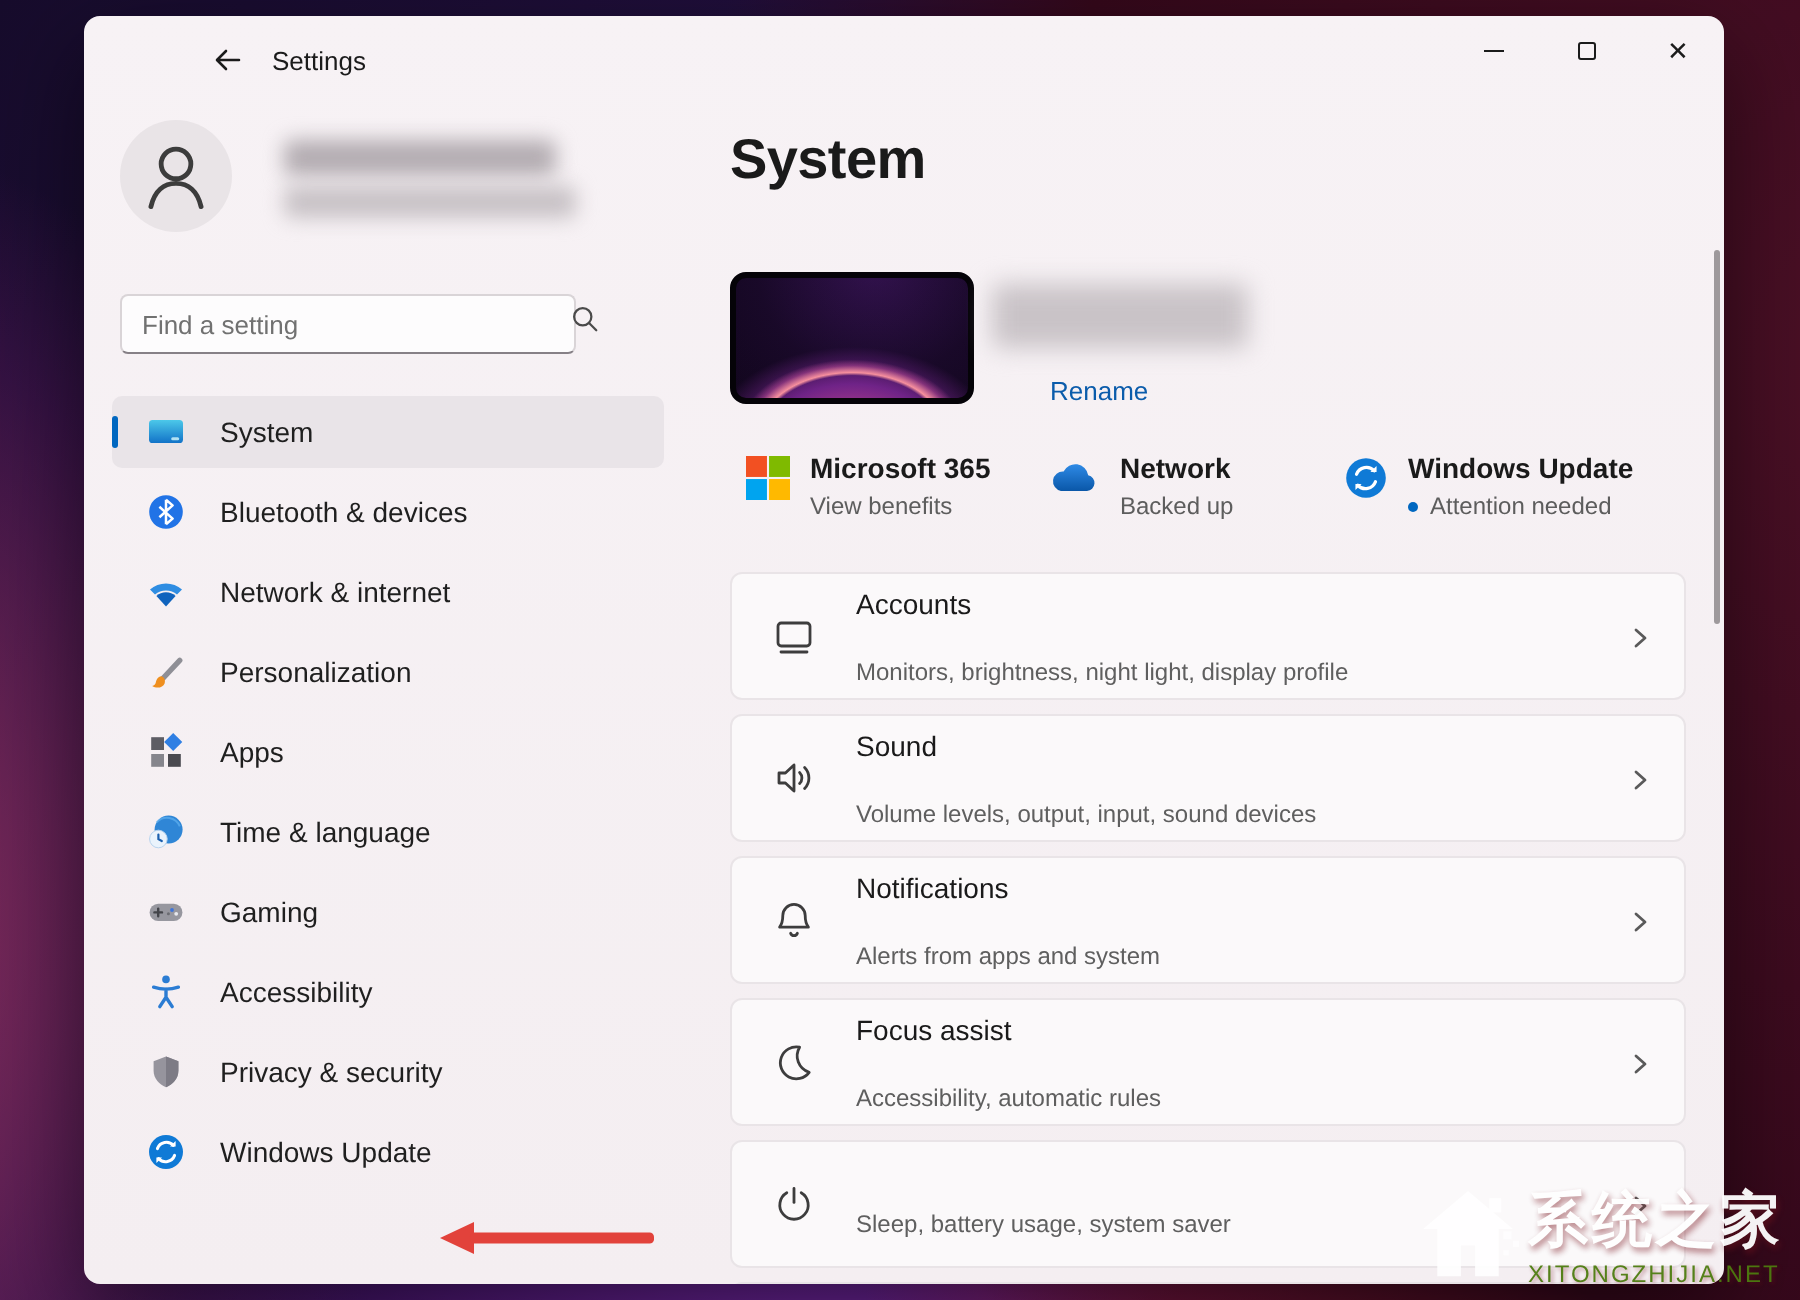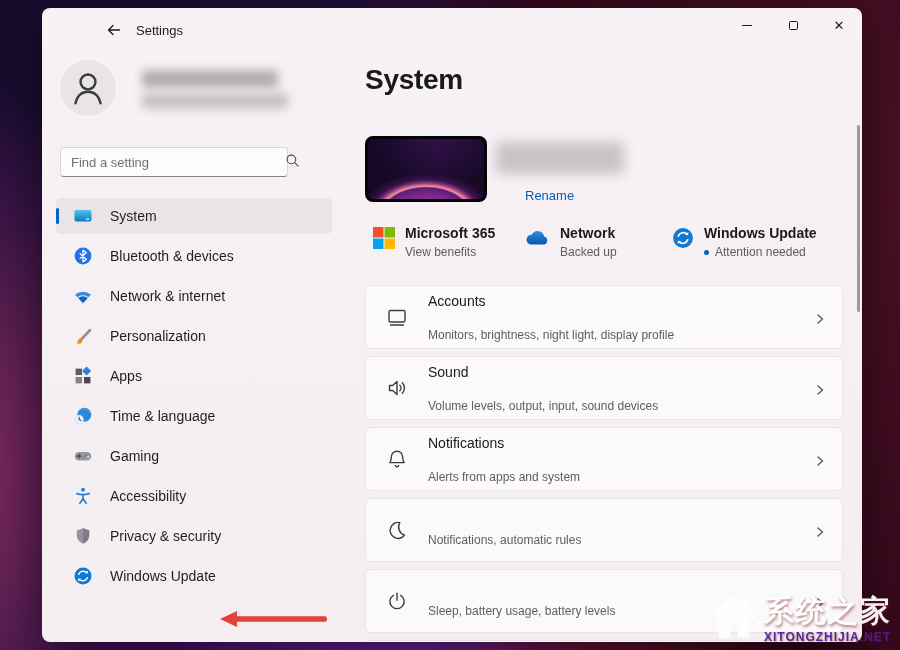--- a/index.html
+++ b/index.html
@@ -101,21 +101,21 @@
   .scrollbar-thumb { position:absolute; left:815px; top:117px; width:3px; height:187px; background:#9e999c; border-radius:2px; cursor:pointer; }
 
   
   .anno-arrow { position:absolute; left:178px; top:601px; width:108px; height:20px; pointer-events:none; }
 
   
   .watermark { position:absolute; right:8px; bottom:6px; display:flex; align-items:flex-end; opacity:.95; pointer-events:none;justify-content:flex-end; }
   .wm-house { width:52px; height:52px; margin-right:4px; }
   .wm-text-col { text-align:left; }
   .wm-name { font-size:30px; font-weight:700; color:#fff; text-shadow:1px 2px 3px rgba(120,20,30,.55); letter-spacing:2px; line-height:1; }
-  .wm-url { font-size:12px; font-weight:700; color:#4c1d95; text-shadow:1px 1px 2px rgba(120,20,30,.5); letter-spacing:1px; margin-top:4px; }
+  .wm-url { font-size:12px; font-weight:400; color:#4d7c0f; text-shadow:1px 1px 2px rgba(120,20,30,.5); letter-spacing:1px; margin-top:4px; }
 </style>
 </head>
 <body>
 
 <div class="window">
 
   <div class="titlebar">
     <div class="back-btn">
       <span>
         <svg width="16" height="16" viewBox="0 0 16 16" fill="none" stroke="#1b1b1b" stroke-width="1.3" stroke-linecap="round" stroke-linejoin="round">
@@ -401,38 +401,39 @@
         </span>
       </div>
 
       <div class="setting-row">
         <span class="row-icon">
           <svg viewBox="0 0 22 22" fill="none" stroke="#3d3d3d" stroke-width="1.4" stroke-linecap="round" stroke-linejoin="round">
               <path d="M13.8 3.6a8 8 0 1 0 4.8 12.6A8.6 8.6 0 0 1 13.8 3.6z"></path>
             </svg>
         </span>
         <div class="row-text">
-          <div class="row-sub">Notifications, automatic rules</div>
+          <div class="row-title">Focus assist</div>
+          <div class="row-sub">Accessibility, automatic rules</div>
         </div>
         <span class="chevron">
           <svg viewBox="0 0 12 12" fill="none" stroke="#5a5a5a" stroke-width="1.4" stroke-linecap="round" stroke-linejoin="round">
               <path d="M4 2l4.5 4L4 10"></path>
             </svg>
         </span>
       </div>
 
       <div class="setting-row">
         <span class="row-icon">
           <svg viewBox="0 0 22 22" fill="none" stroke="#3d3d3d" stroke-width="1.4" stroke-linecap="round">
               <path d="M11 3.2v7"></path>
               <path d="M7.4 5.4a7.1 7.1 0 1 0 7.2 0"></path>
             </svg>
         </span>
         <div class="row-text">
-          <div class="row-sub">Sleep, battery usage, battery levels</div>
+          <div class="row-sub">Sleep, battery usage, system saver</div>
         </div>
         <span class="chevron">
           <svg viewBox="0 0 12 12" fill="none" stroke="#5a5a5a" stroke-width="1.4" stroke-linecap="round" stroke-linejoin="round">
               <path d="M4 2l4.5 4L4 10"></path>
             </svg>
         </span>
       </div>
 
       <div class="partial-row"></div>
     </div>

